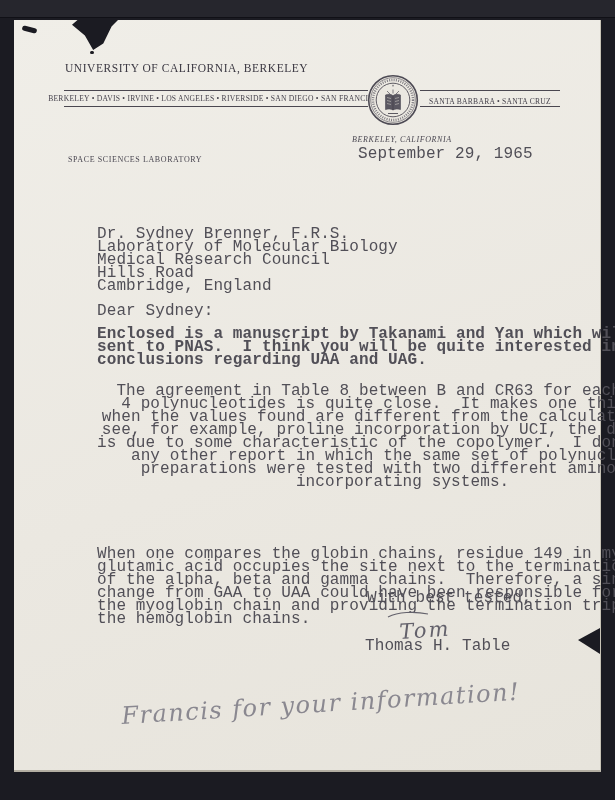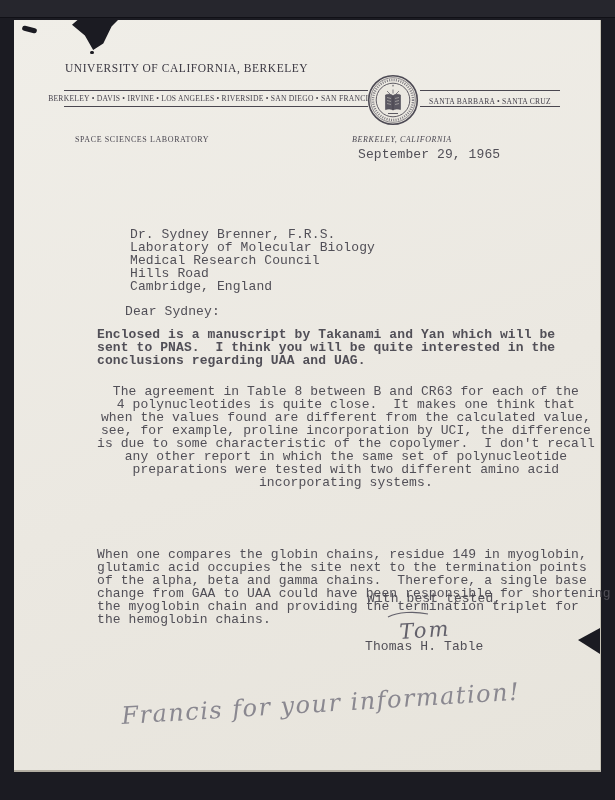--- a/index.html
+++ b/index.html
@@ -48,32 +48,32 @@
   .campus-text{
     font-family:"Liberation Serif", serif;
     font-size:7.6px;letter-spacing:.25px;color:#46434d;white-space:nowrap;
   }
   .seal{position:absolute;left:353px;top:54px;width:52px;height:52px;}
   .small-label{
     position:absolute;top:115px;
     font-family:"Liberation Serif", serif;
     font-size:8px;letter-spacing:.6px;color:#4a4751;white-space:nowrap;
   }
-  .dept{left:61px;}
+  .dept{left:54px;margin-top:20px;}
   .loc{left:338px;font-style:italic;}
   
   .tw{
     position:absolute;
     font-family:"Liberation Mono", monospace;
-    font-size:13px;line-height:13px;color:#514f57;
+    font-size:16px;line-height:13px;color:#514f57;
     white-space:pre;letter-spacing:.1px;
   }
   .date{left:344px;top:128px;}
-  .address{left:83px;top:208px;margin-left:33px;}
-  .salutation{left:83px;top:285px;margin-left:28px;}
+  .address{left:83px;top:208px;}
+  .salutation{left:83px;top:285px;}
   .para-1{left:83px;top:308px;font-weight:bold;}
   .para-2{left:83px;top:365px;text-align:center;}
   .para-3{left:83px;top:480px;margin-top:48px;}
   .closing{left:353px;top:572px;}
   .typed-name{left:351px;top:620px;}
   
   .sig-svg{position:absolute;left:352px;top:585px;width:110px;height:50px;}
   .sig-text{
     font-family:"DejaVu Serif", serif;font-style:italic;
     font-size:21px;fill:#63616b;letter-spacing:2px;

